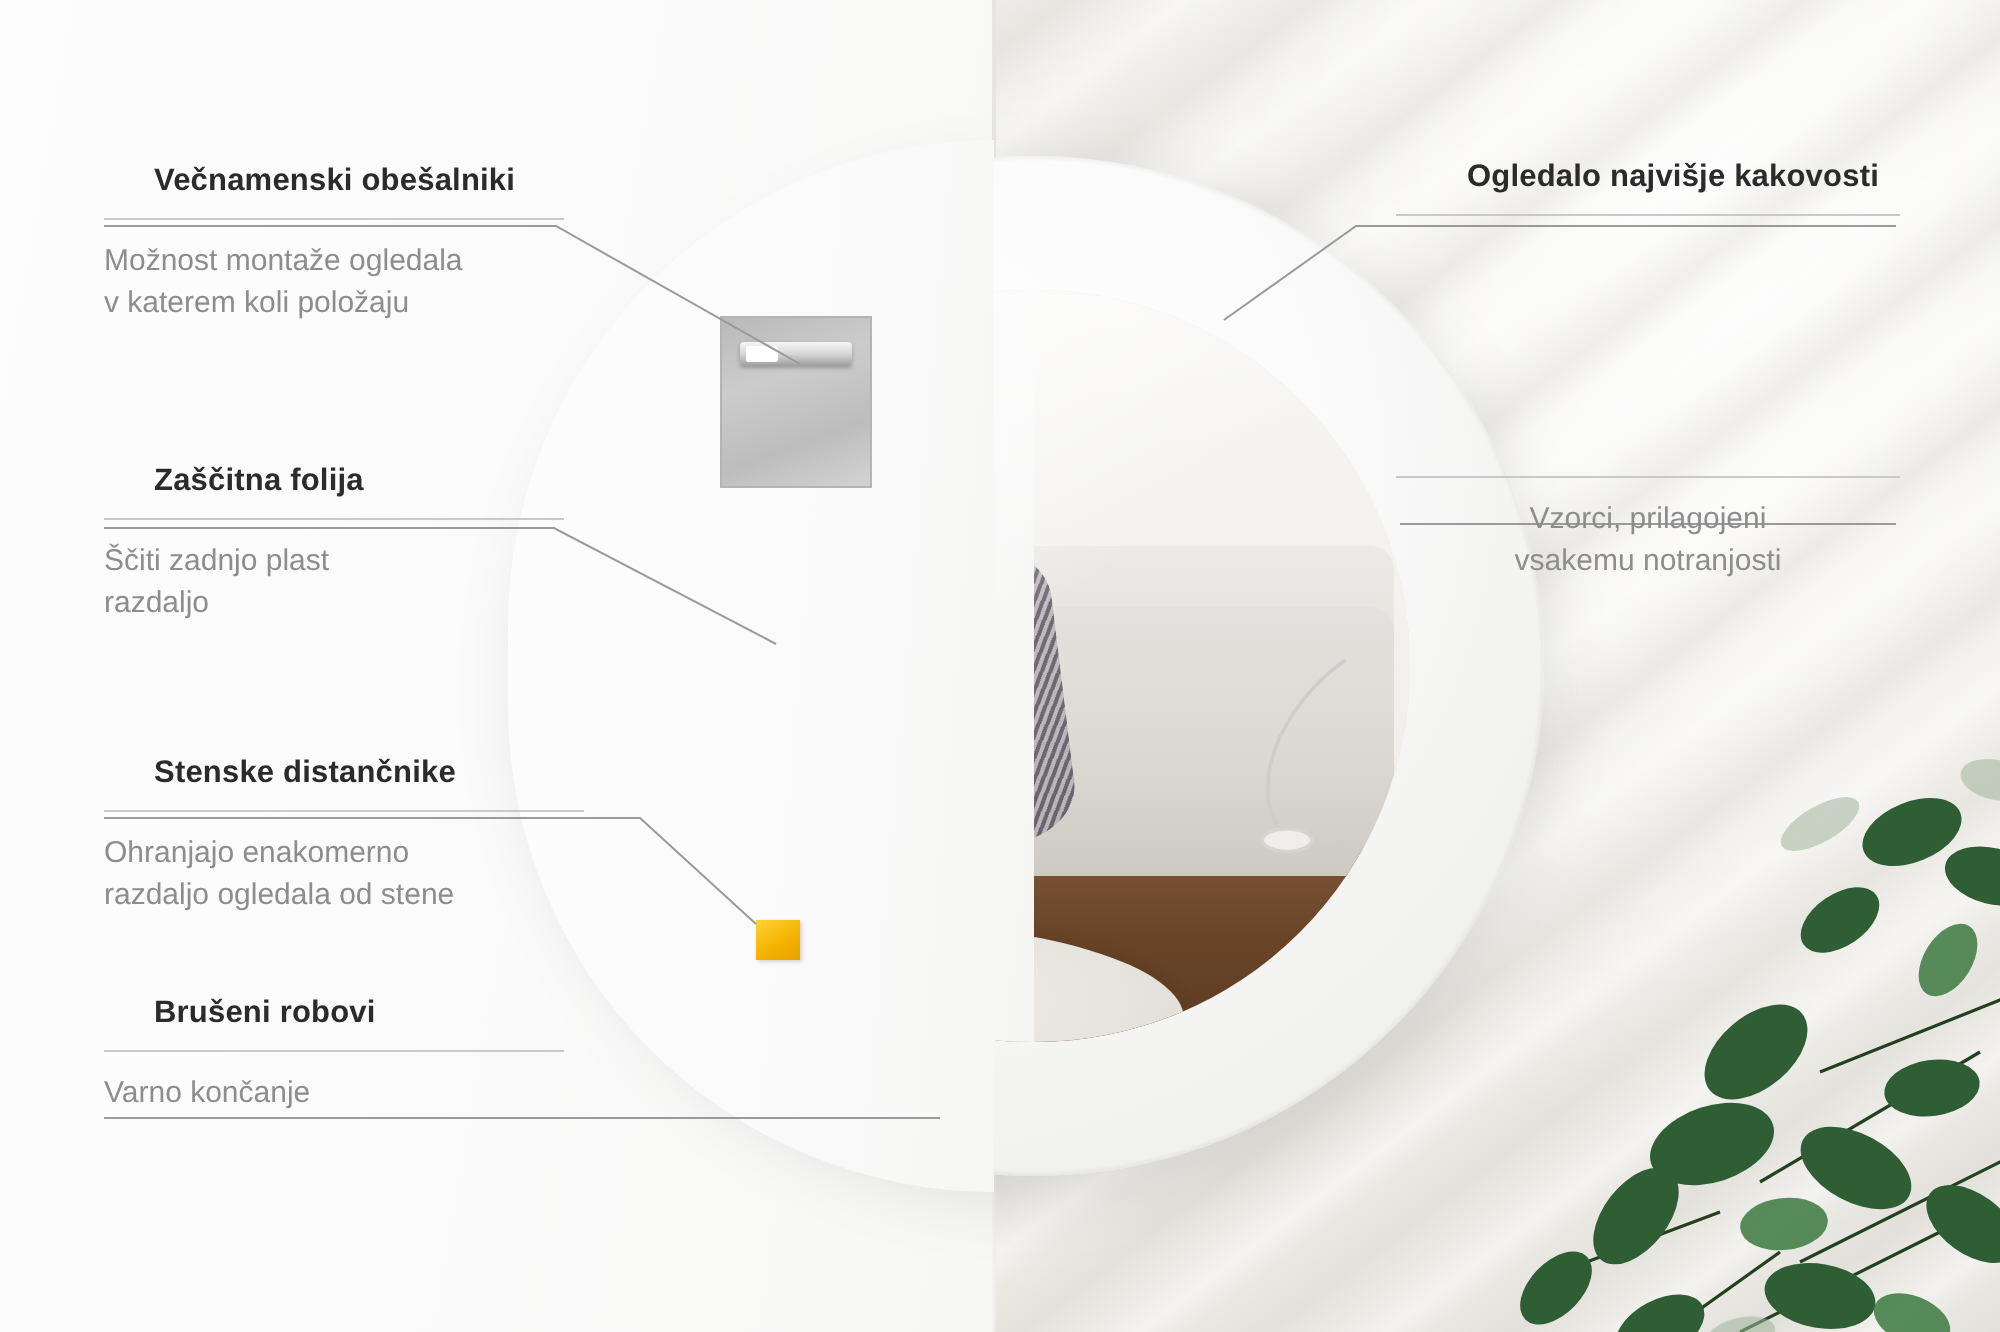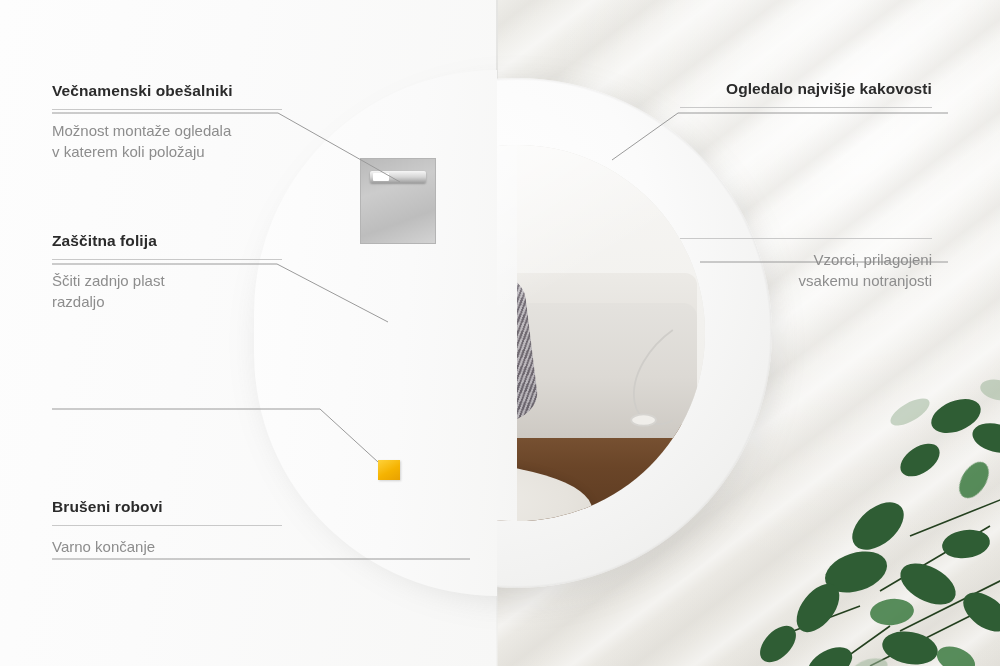--- a/index.html
+++ b/index.html
@@ -217,29 +217,30 @@
 
   
   .foliage { position:absolute; right:-10px; bottom:-10px; width:250px; height:300px; }
   .foliage svg { width:100%; height:100%; display:block; }
 
   
   .callout { position:absolute; }
   .callout .title {
     font-size:15.5px; font-weight:bold; color:#2b2b2b; letter-spacing:.1px;
     white-space:nowrap;
+    margin-left:25px;
   }
   .callout .rule {
     height:1px; background:#c9c9c9; margin:9px 0 10px 0;
   }
   .callout .desc {
     font-size:15px; line-height:1.42; color:#8d8d8d; white-space:pre-line;
   }
   .callout.left { left:52px; text-align:left; }
-  .callout.right { right:68px; text-align:right; }
+  .callout.right { right:50px; text-align:center; }
 
   
   .leaders { position:absolute; inset:0; pointer-events:none; }
 </style>
 </head>
 <body>
 
 <div id="stage">
 
   <div class="panel-left"></div>
@@ -348,20 +349,26 @@
 v katerem koli položaju</div>
   </div>
 
   <div class="callout left" style="top:232px; width:230px;">
     <div class="title">Zaščitna folija</div>
     <div class="rule"></div>
     <div class="desc">Ščiti zadnjo plast
 razdaljo</div>
   </div>
 
+  <div class="callout left" style="top:378px; width:240px;">
+    <div class="title">Stenske distančnike</div>
+    <div class="rule"></div>
+    <div class="desc">Ohranjajo enakomerno
+razdaljo ogledala od stene</div>
+  </div>
 
   <div class="callout left" style="top:498px; width:230px;">
     <div class="title">Brušeni robovi</div>
     <div class="rule"></div>
     <div class="desc">Varno končanje</div>
   </div>
 
   <div class="callout right" style="top:80px; width:252px;">
     <div class="title">Ogledalo najvišje kakovosti</div>
     <div class="rule"></div>

